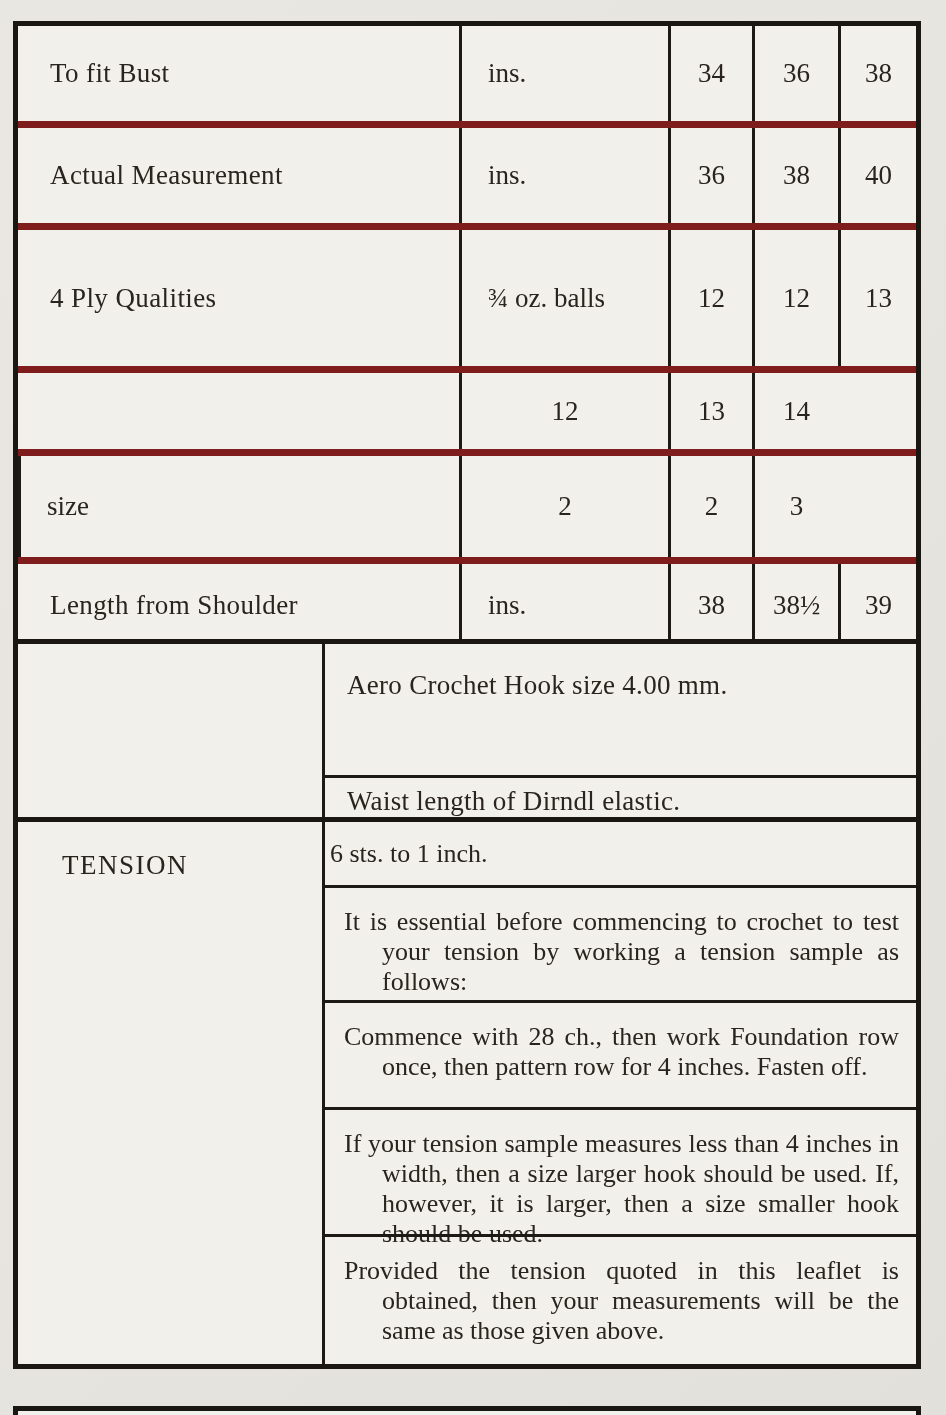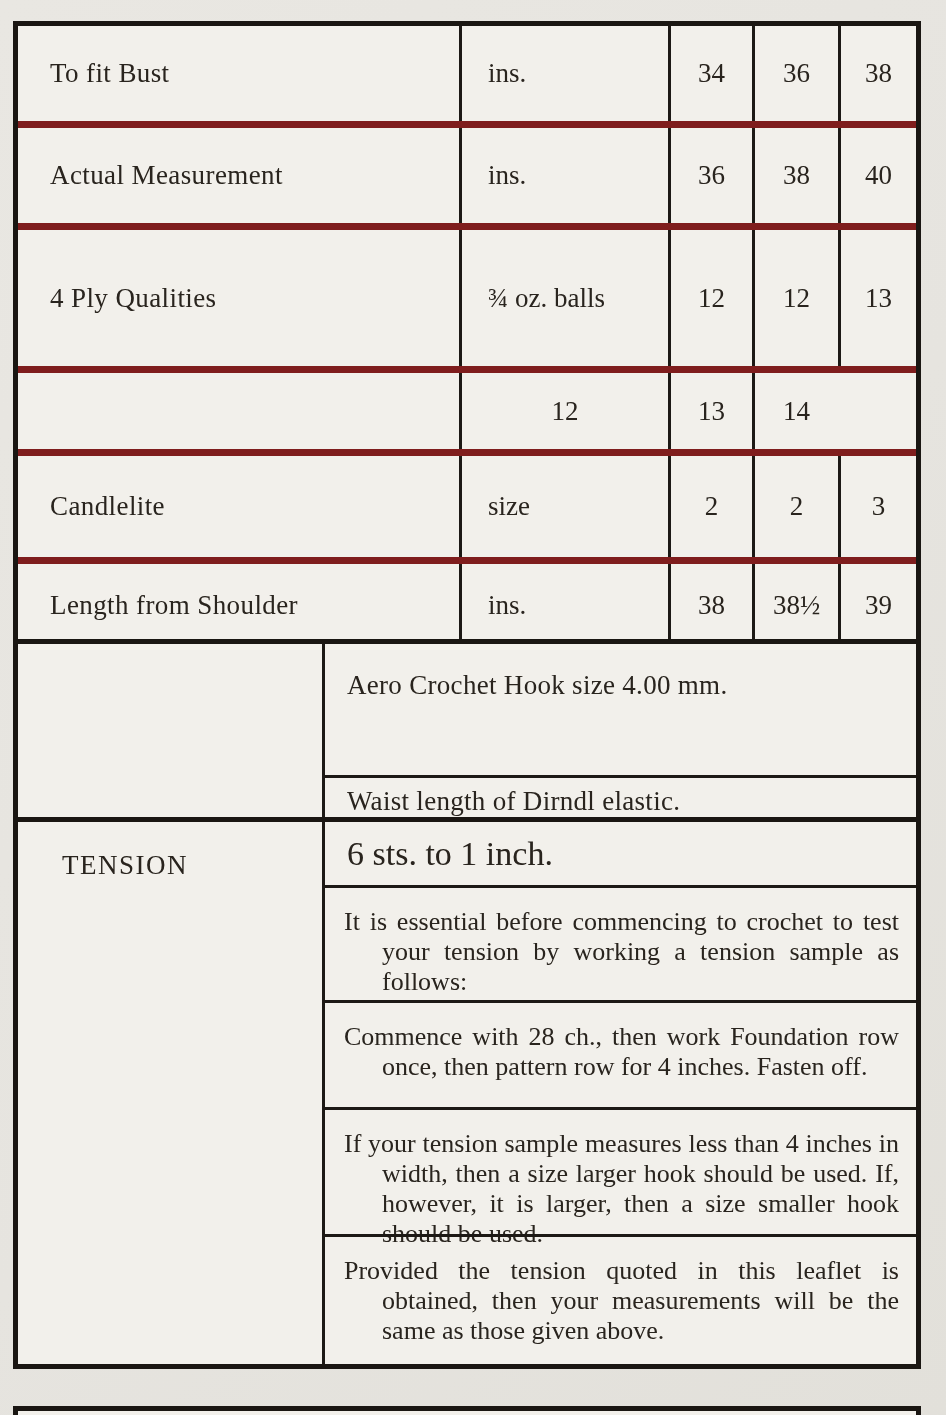--- a/index.html
+++ b/index.html
@@ -31,21 +31,21 @@
   .materials-table{top:639px;height:190px;}
   .materials-table .duo-right{grid-template-rows:83px 1fr;gap:48px;}
   .m-row{display:flex;align-items:center;padding-left:22px;font-size:27px;letter-spacing:.3px;box-sizing:border-box;}
   .m-row + .m-row{border-top:3px solid #1d1915;}
   
   .tension-table{top:817px;height:552px;}
   .tension-table .duo-right{grid-template-rows:63px 115px 107px 127px 1fr;}
   .tension-heading{display:block;padding:28px 0 0 44px;font-size:27px;letter-spacing:1.5px;}
   .t-row{box-sizing:border-box;}
   .t-row + .t-row{border-top:3px solid #1d1915;}
-  .t-first{display:flex;align-items:center;padding-left:15px;font-size:34px;margin-left:7px;}
+  .t-first{display:flex;align-items:center;padding-left:5px;font-size:26px;}
   .t-para{padding:19px 17px 0 19px;}
   .t-para .para-text{display:block;font-size:26px;line-height:30px;text-align:justify;
     padding-left:38px;text-indent:-38px;}
   
   .next-section{top:1406px;height:60px;}
   
   .smudge{position:absolute;border-radius:50%;pointer-events:none;
     background:radial-gradient(ellipse at center,rgba(90,85,78,.10) 0%,rgba(90,85,78,0) 70%);}
   .sm1{left:110px;top:70px;width:230px;height:46px;}
   .sm2{left:150px;top:730px;width:260px;height:54px;}
@@ -87,21 +87,20 @@
     </div>
 
     <div class="s-row">
       <div class="cell-label"></div>
       <div class="cell-num">12</div>
       <div class="cell-num">13</div>
       <div class="cell-num">14</div>
     </div>
 
     <div class="s-row">
-      <div class="cell-label">Candlelite</div>
       <div class="cell-unit">size</div>
       <div class="cell-num">2</div>
       <div class="cell-num">2</div>
       <div class="cell-num">3</div>
     </div>
 
     <div class="s-row">
       <div class="cell-label">Length from Shoulder</div>
       <div class="cell-unit">ins.</div>
       <div class="cell-num">38</div>

